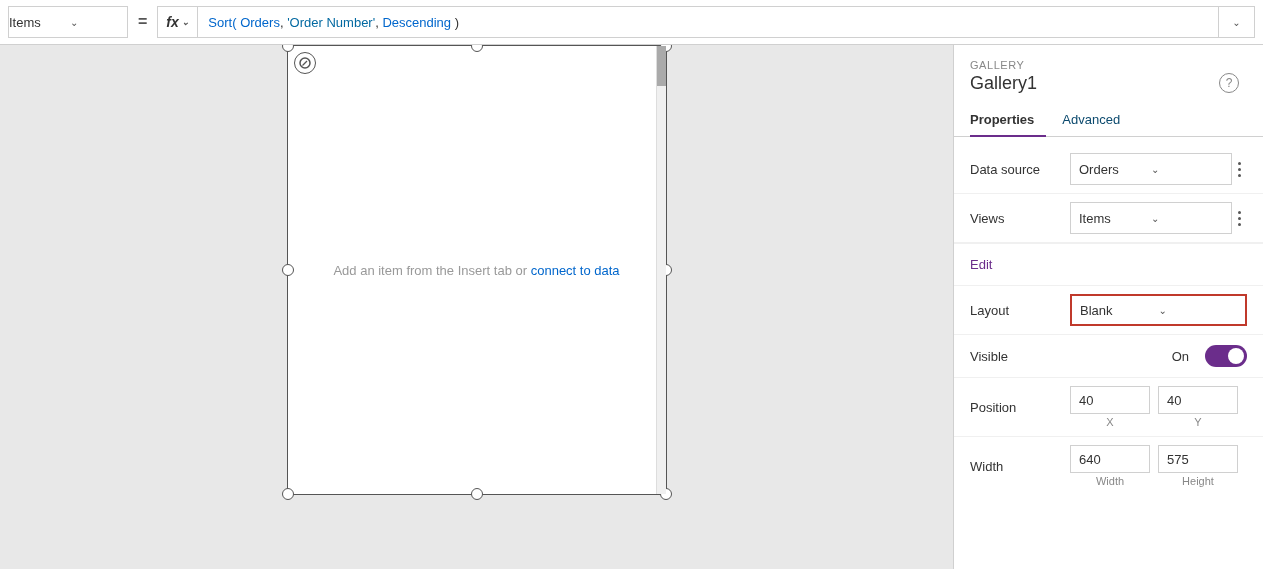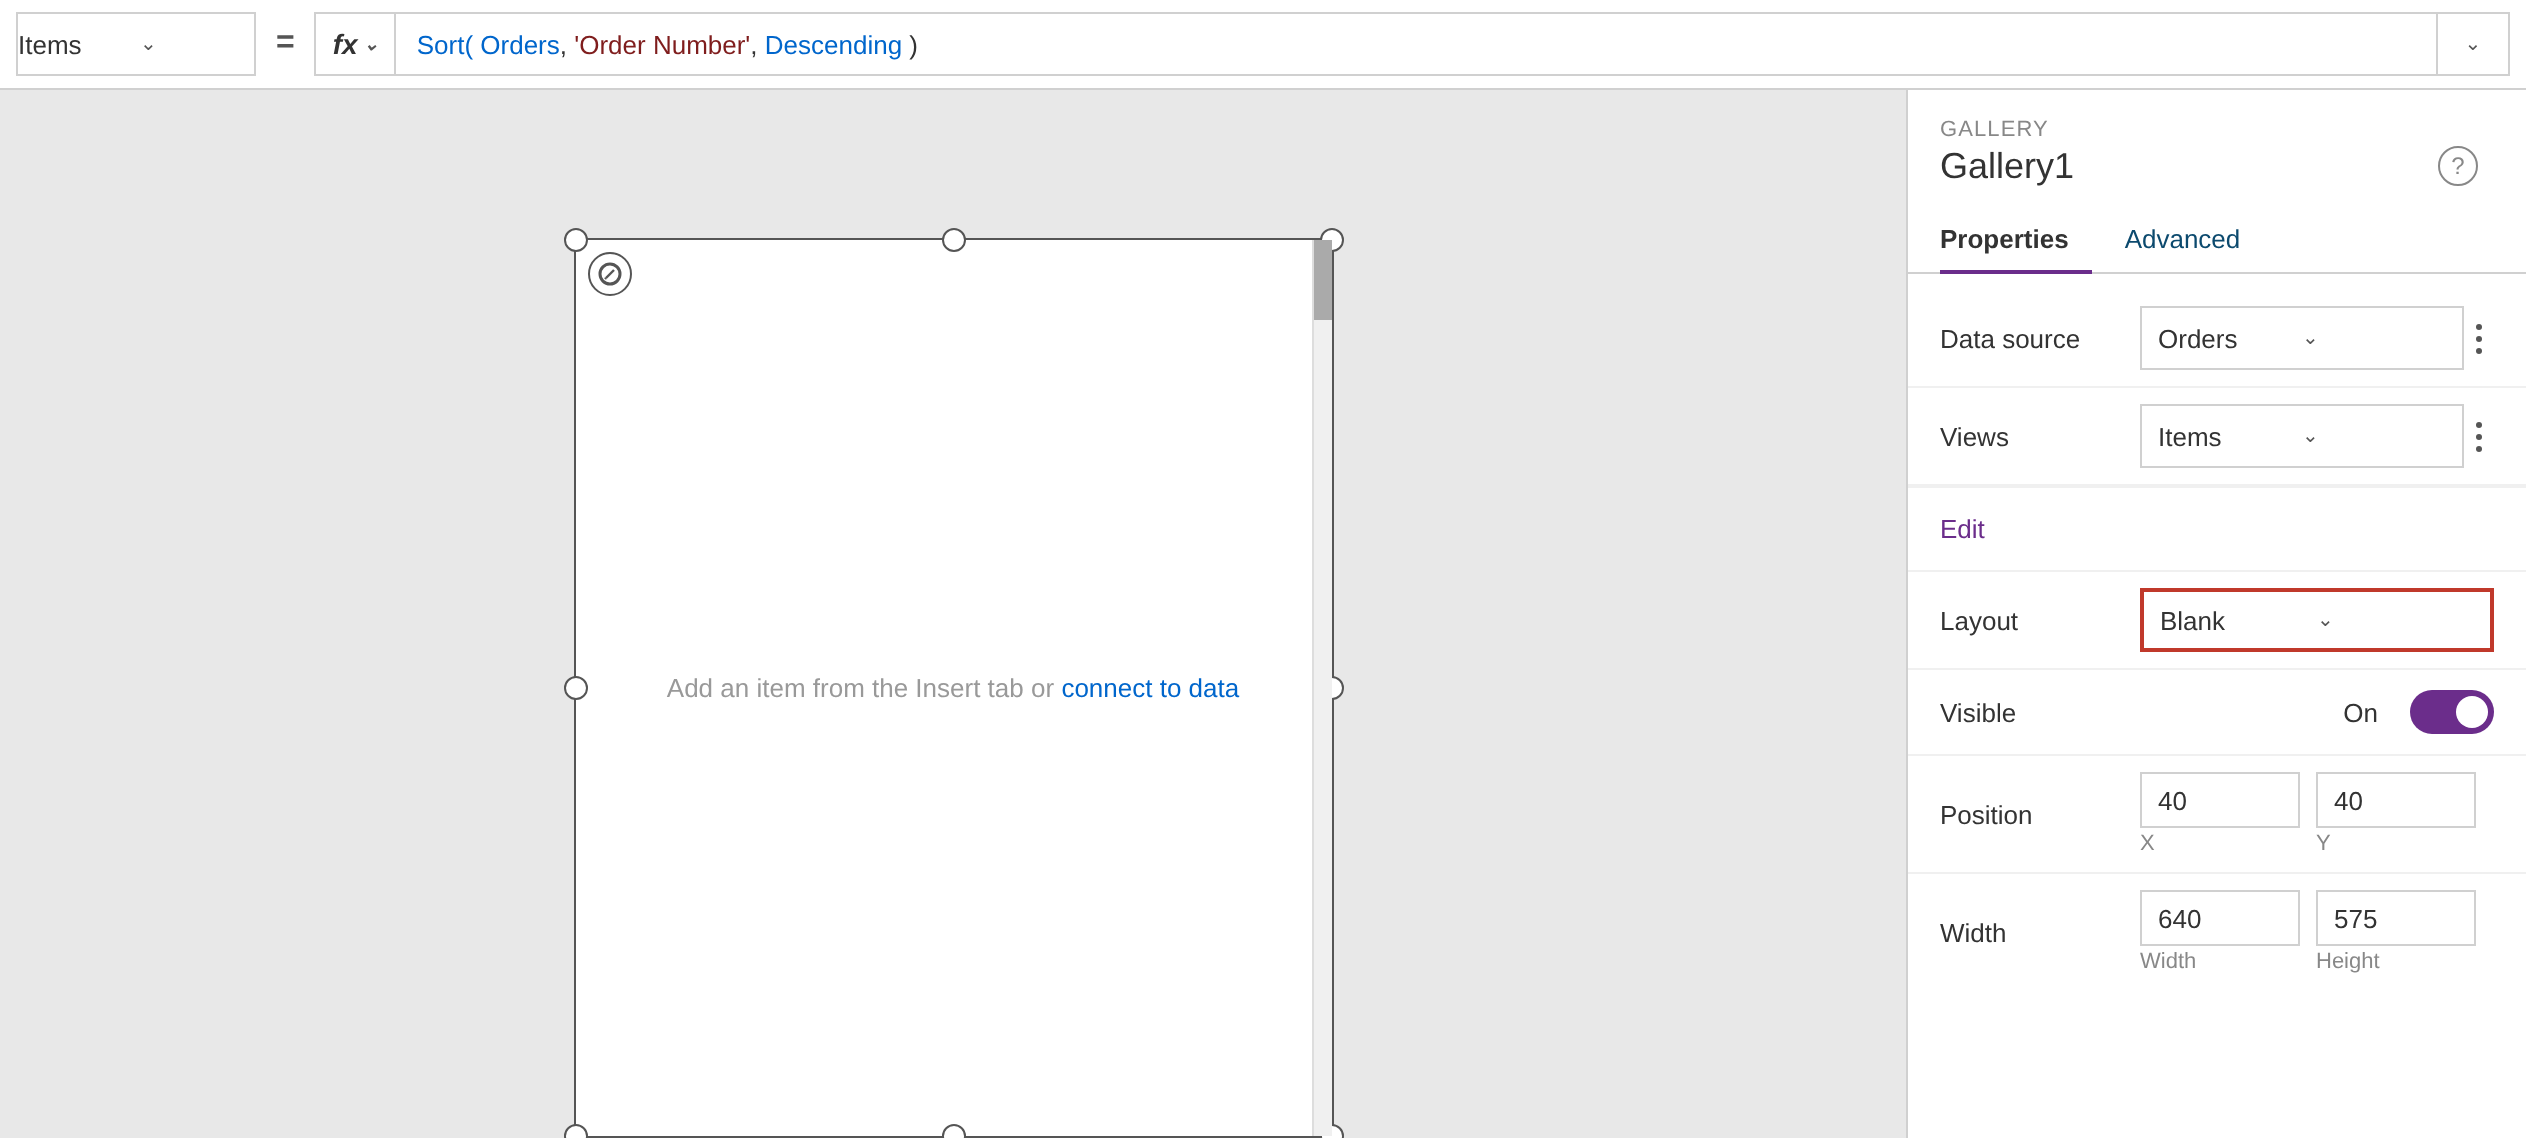--- a/index.html
+++ b/index.html
@@ -79,21 +79,21 @@
       border-left: none;
       background: #fff;
       padding: 0 10px;
       font-size: 13px;
       color: #333;
       display: flex;
       align-items: center;
     }
 
     .formula-keyword { color: #0066cc; }
-    .formula-string { color: #7f1d1d; }
+    .formula-string { color: #0369a1; }
     .formula-plain { color: #333; }
 
     .expand-btn {
       display: flex;
       align-items: center;
       justify-content: center;
       width: 36px;
       height: 32px;
       border: 1px solid #d0d0d0;
       border-left: none;
@@ -109,21 +109,21 @@
       flex: 1;
       overflow: hidden;
     }
 
     
     .canvas-area {
       flex: 1;
       background: #e8e8e8;
       position: relative;
       display: flex;
-      align-items: flex-end;
+      align-items: flex-start;
       justify-content: center;
       overflow: hidden;
     }
 
     
     .gallery-container {
       position: relative;
       background: #ffffff;
       border: 1.5px solid #555;
       width: 380px;
@@ -377,20 +377,21 @@
       text-align: left;
       color: #333;
     }
     .input-pair {
       display: flex;
       gap: 8px;
     }
     .labeled-input {
       display: flex;
       flex-direction: column;
+      align-items: center;
     }
     .input-sublabel {
       font-size: 11px;
       color: #888;
       margin-top: 2px;
     }
 
     .panel-divider {
       height: 1px;
       background: #f0f0f0;

